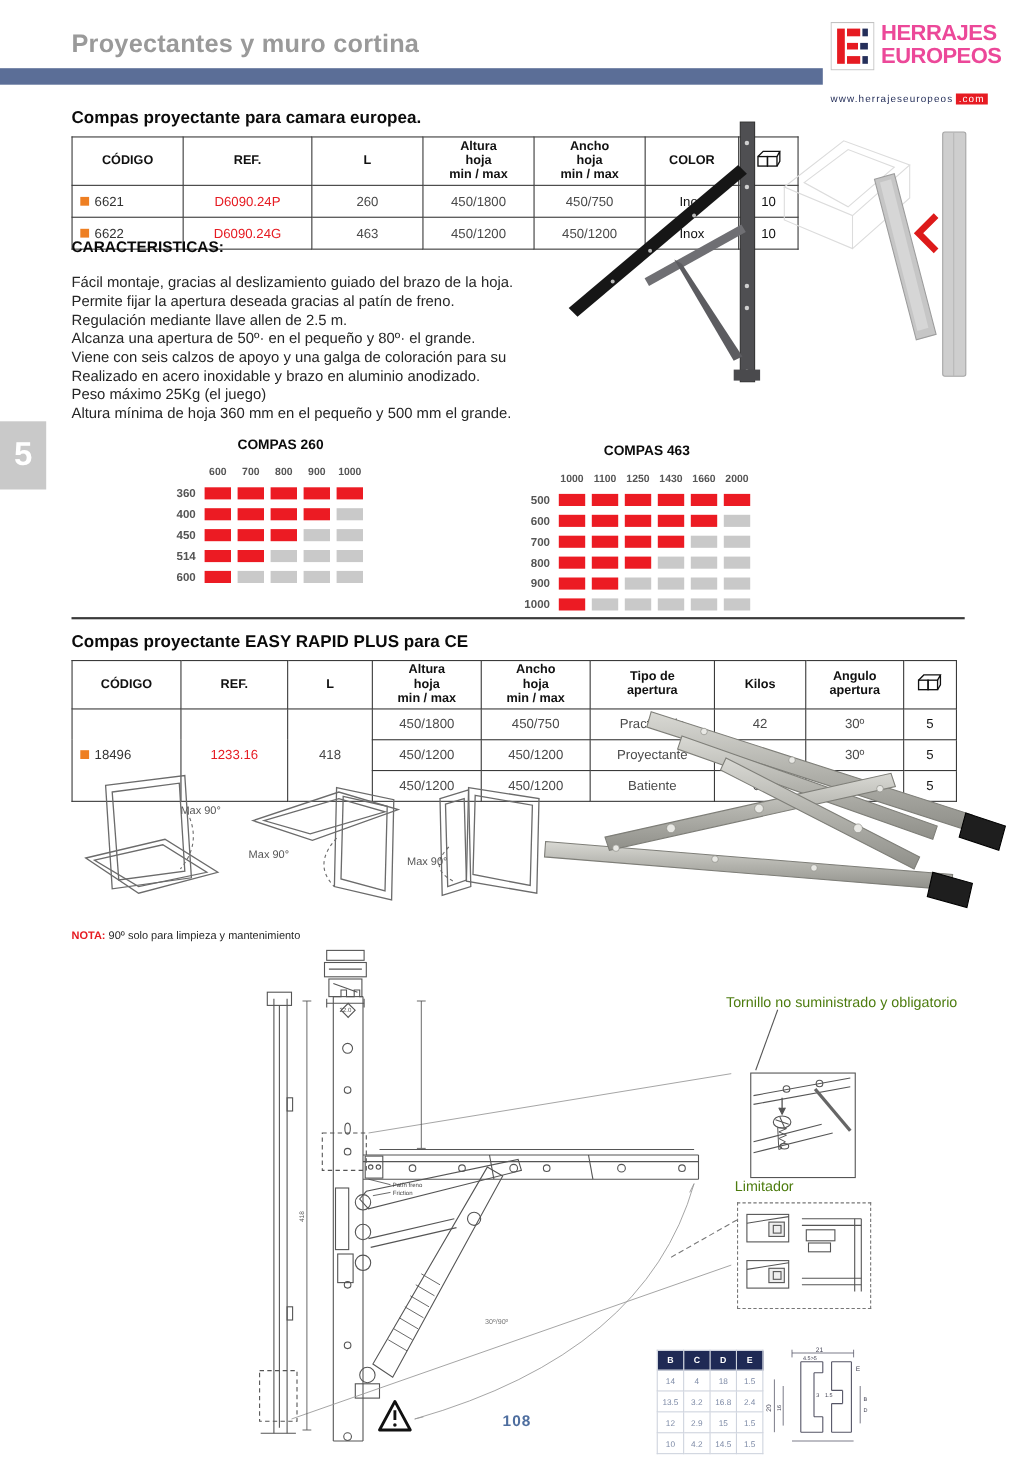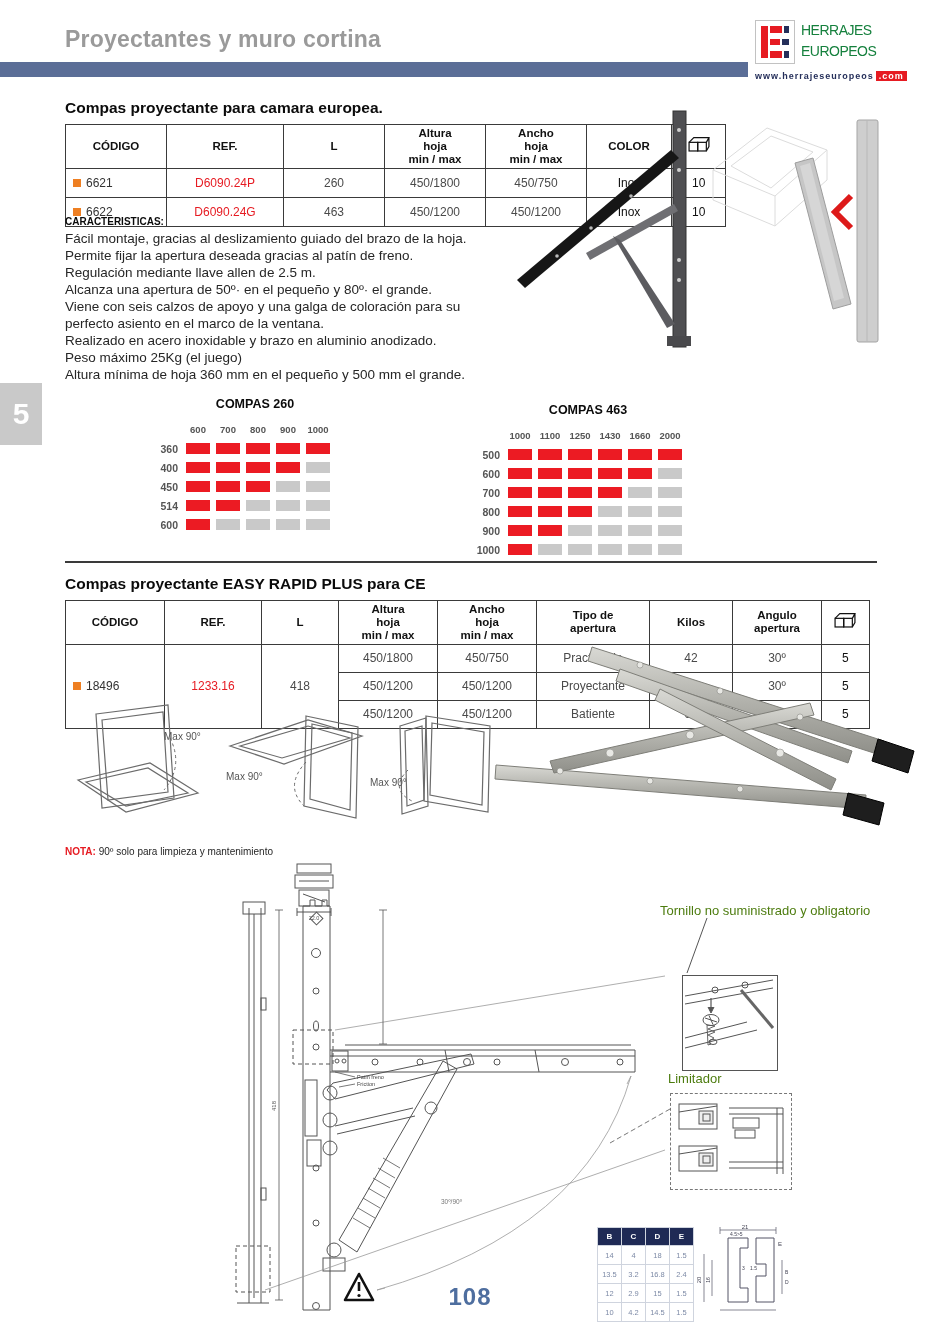--- a/index.html
+++ b/index.html
@@ -4,22 +4,22 @@
 <style>
   html,body{margin:0;padding:0;background:#fff}
   .page{position:relative;width:936px;height:1330px;background:#fff;overflow:hidden;
         font-family:"Liberation Sans","DejaVu Sans",sans-serif;color:#222}
 
   
   .hdr-title{position:absolute;left:65px;top:26px;font-size:23px;font-weight:bold;color:#9a9a9a;letter-spacing:.2px}
   .blue-bar{position:absolute;left:0;top:62px;width:748px;height:15px;background:#5b6e97}
   .logo{position:absolute;left:755px;top:20px;width:182px}
   .logo-top{display:flex;align-items:flex-start}
-  .logo-text{margin-left:6px;color:#15803d;font-weight:normal;font-size:14px;line-height:21px;letter-spacing:-.5px}
-  .logo-web{margin-top:3px;display:flex;align-items:center;font-size:9px;font-weight:bold;color:#252f5a;letter-spacing:1px}
+  .logo-text{margin-left:6px;color:#ec4899;font-weight:bold;font-size:20px;line-height:21px;letter-spacing:-.5px}
+  .logo-web{margin-top:16px;display:flex;align-items:center;font-size:9px;font-weight:normal;color:#252f5a;letter-spacing:1px}
   .logo-web .com{background:#e61b22;color:#fff;padding:0 3px;margin-left:2px}
 
   
   .tab5{position:absolute;left:0;top:383px;width:42px;height:62px;background:#c9c9c9;color:#fff;
         font-size:30px;font-weight:bold;display:flex;align-items:center;justify-content:center}
 
   .sec-title{position:absolute;font-size:15.5px;font-weight:bold;color:#0b0b0b}
   .divider{position:absolute;left:65px;top:561px;width:812px;height:2px;background:#3a3a3a}
 
   
@@ -28,21 +28,21 @@
   .ptable th{font-weight:bold;font-size:11.5px;color:#111;white-space:pre-line;line-height:1.12}
   .t1 td{height:24px}
   .t2 td{height:23px}
   .cell-codigo{text-align:left!important;padding-left:7px!important;color:#333}
   .ref-red{color:#e61b22}
   .blt{display:inline-block;width:8px;height:8px;background:#ee7f22;margin-right:5px}
   .icon-th{padding:1px 2px!important}
 
   
   .carac{position:absolute;left:65px;top:216px;width:470px}
-  .carac-title{font-size:10px;font-weight:bold;color:#0b0b0b;margin-bottom:3px}
+  .carac-title{font-size:14px;font-weight:bold;color:#0b0b0b;margin-bottom:16px}
   .carac-line{font-size:13.5px;color:#262626;line-height:17px}
 
   
   .hm-title{position:absolute;font-size:12.5px;font-weight:bold;color:#0b0b0b;text-align:center}
   .hm{position:absolute}
   .hm-row{display:flex;align-items:center;height:19px}
   .hm-rowlbl{width:38px;box-sizing:border-box;padding-right:8px;text-align:right;
              font-size:10.5px;font-weight:bold;color:#555;white-space:nowrap}
   .hm-collbl{width:24px;margin-right:6px;text-align:center;font-size:9.5px;font-weight:bold;color:#555;white-space:nowrap}
   .hm-cell{width:24px;height:11px;background:#c9c9c9;margin-right:6px}
@@ -55,21 +55,21 @@
   .lbl13{font-size:13px;color:#4d7c0f}
   .screw-box{position:absolute;left:682px;top:975px;width:94px;height:94px;border:1px solid #555;background:#fff}
   .limit-box{position:absolute;left:670px;top:1093px;width:120px;height:95px;border:1px dashed #777;background:#fff}
 
   
   .dims{border-collapse:collapse;font-size:7.5px;color:#7d8aa6}
   .dims th{background:#1f2a55;color:#fff;font-size:8px;font-weight:bold;width:21px;height:15px;border:1px solid #cfd4de}
   .dims td{border:1px solid #cfd4de;text-align:center;height:16px;background:#fff}
 
   .page-num{position:absolute;left:0;top:1283px;width:940px;text-align:center;
-            font-size:24px;font-weight:bold;color:#4e6e9f;letter-spacing:1px}
+            font-size:14px;font-weight:bold;color:#4e6e9f;letter-spacing:1px}
 
   svg text{font-family:"Liberation Sans","DejaVu Sans",sans-serif}
 </style>
 </head>
 <body>
 
 <div class="page">
 
   <div class="hdr-title">Proyectantes y muro cortina</div>
   <div class="blue-bar"></div>
@@ -146,21 +146,20 @@
   </tbody>
     </table>
 
   <div class="carac">
     <div class="carac-title">CARACTERISTICAS:</div>
     <div class="carac-line">Fácil montaje, gracias al deslizamiento guiado del brazo de la  hoja.</div>
     <div class="carac-line">Permite fijar la apertura deseada gracias al patín de freno.</div>
     <div class="carac-line">Regulación mediante llave allen de 2.5 m.</div>
     <div class="carac-line">Alcanza una apertura de 50º· en el pequeño y 80º· el grande.</div>
     <div class="carac-line">Viene con seis calzos de apoyo y una galga de coloración para su</div>
-    <div class="carac-line">perfecto asiento en el marco de la ventana.</div>
     <div class="carac-line">Realizado en acero inoxidable y brazo en aluminio anodizado.</div>
     <div class="carac-line">Peso máximo 25Kg (el juego)</div>
     <div class="carac-line">Altura mínima de hoja 360 mm en el pequeño y 500 mm el grande.</div>
   </div>
 
   <div class="abs" style="left:495px;top:108px">
     <svg width="445" height="250" viewBox="0 0 445 250">
 
       <g stroke="#dcdcdc" fill="none" stroke-width="1">
         <path d="M218,62 L272,20 L332,42 L280,88 Z"></path>

